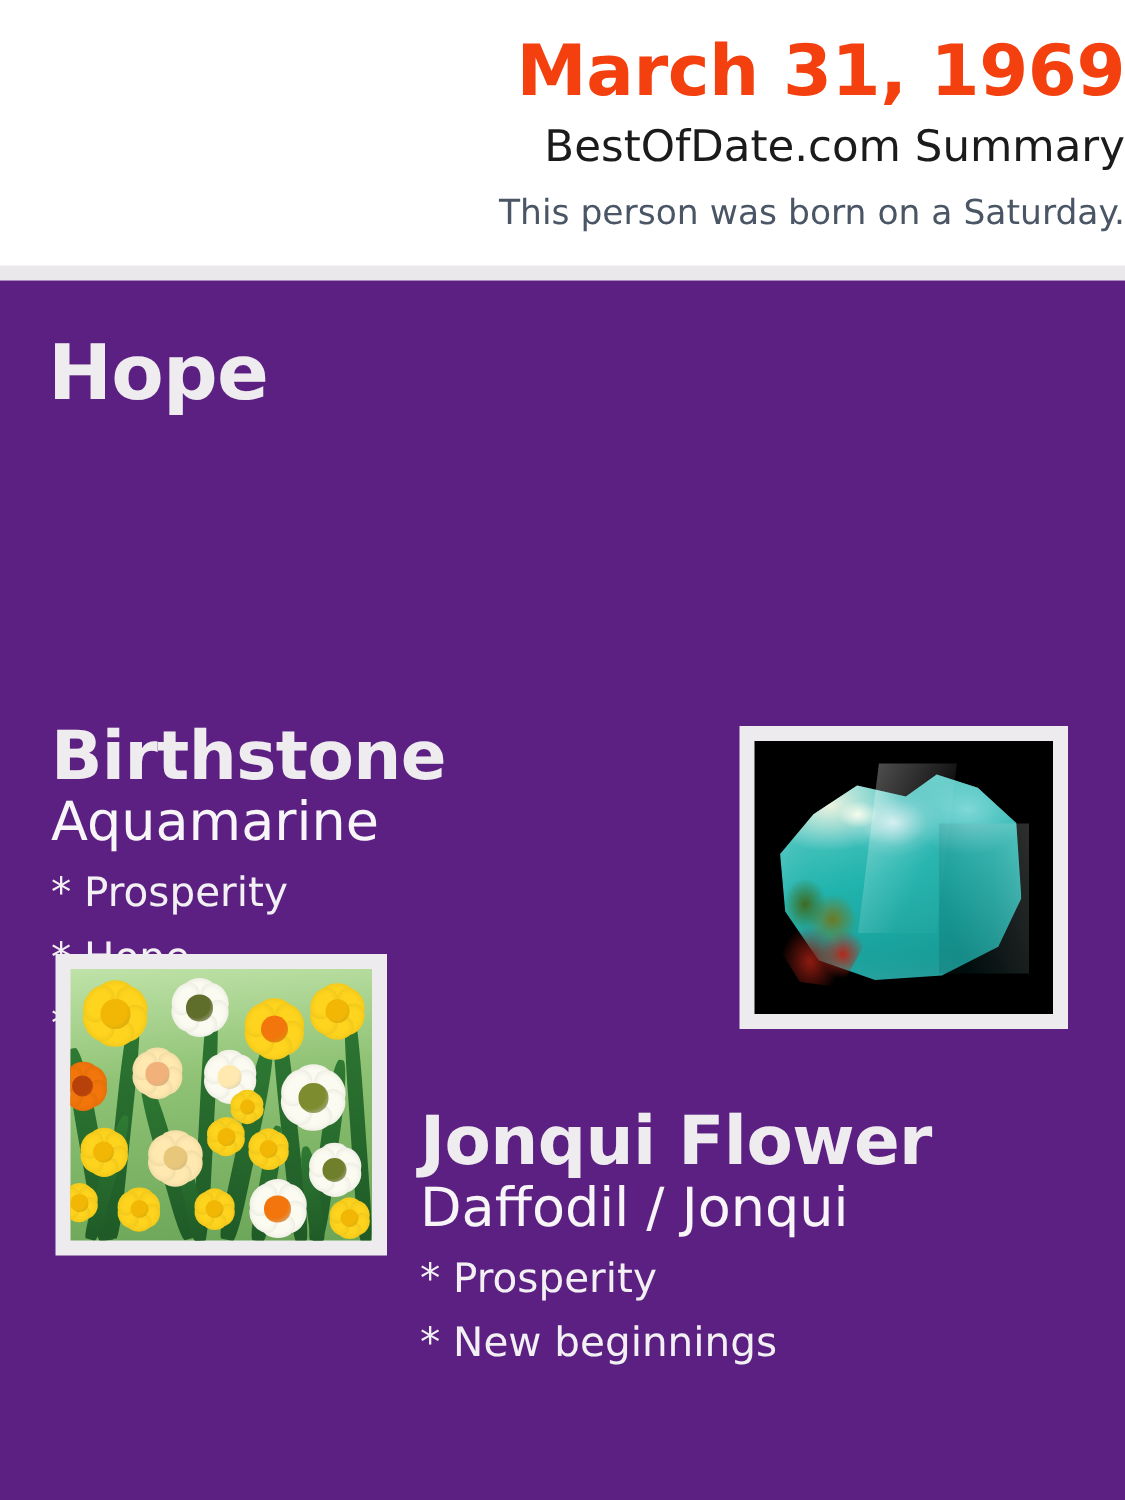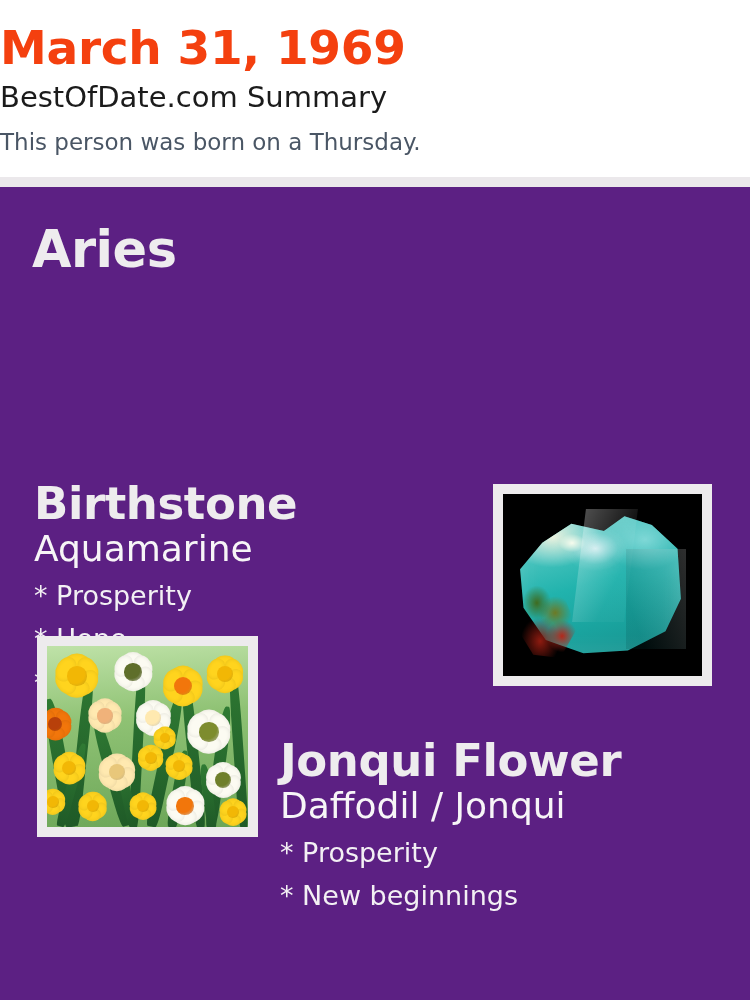--- a/index.html
+++ b/index.html
@@ -15,21 +15,21 @@
     position: relative;
   }
 
   
   .header {
     width: 750px;
     height: 177px;
     background: #ffffff;
     box-sizing: border-box;
     padding-top: 22px;
-    text-align: left;
+    text-align: right;
   }
   .header-date {
     font-size: 47px;
     font-weight: bold;
     color: #F4400F;
     line-height: 1.12;
     letter-spacing: -0.3px;
     margin: 0;
   }
   .header-site {
@@ -237,29 +237,29 @@
     top: 0;
     width: 450px;
   }
 </style>
 </head>
 <body>
 
 <div class="header">
   <div class="header-date">March 31, 1969</div>
   <div class="header-site">BestOfDate.com Summary</div>
-  <div class="header-note">This person was born on a Thursday.</div>
+  <div class="header-note">This person was born on a Saturday.</div>
 </div>
 
 <div class="divider-strip"></div>
 
 <div class="purple-body">
 
   <div class="zodiac">
-    <div class="zodiac-name">Aries</div>
+    <div class="zodiac-name">Hope</div>
   </div>
 
   <div class="birthstone-block">
     <div class="birthstone-text">
       <div class="section-title">Birthstone</div>
       <div class="section-sub">Aquamarine</div>
       <ul class="bullets">
         <li>* Prosperity</li>
         <li>* Hope</li>
         <li>* Courage</li>

